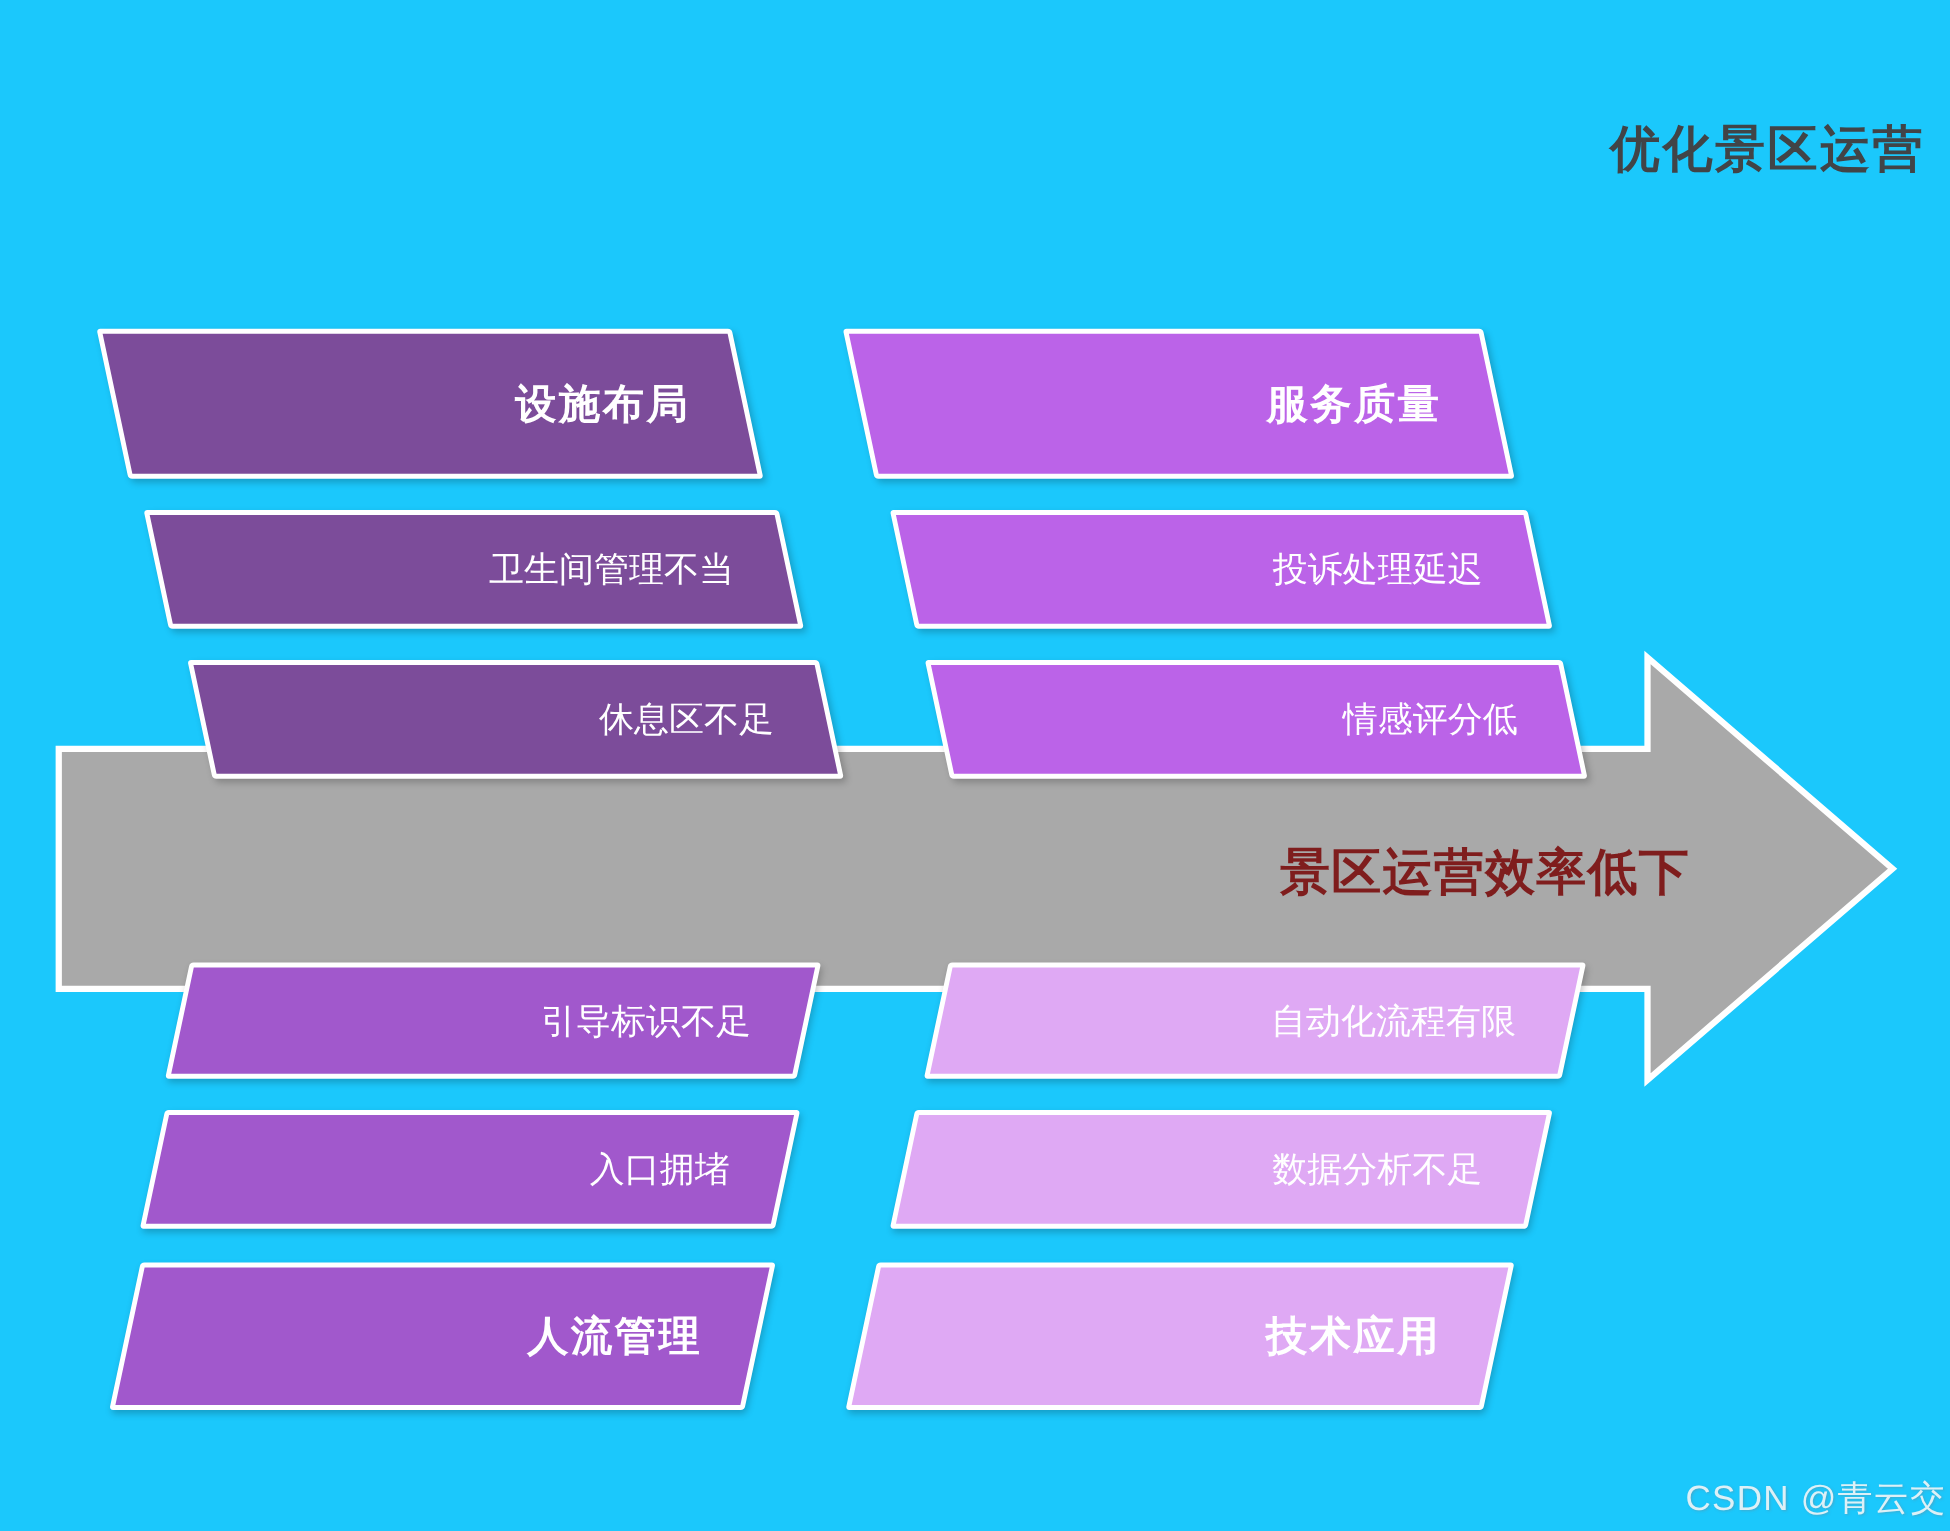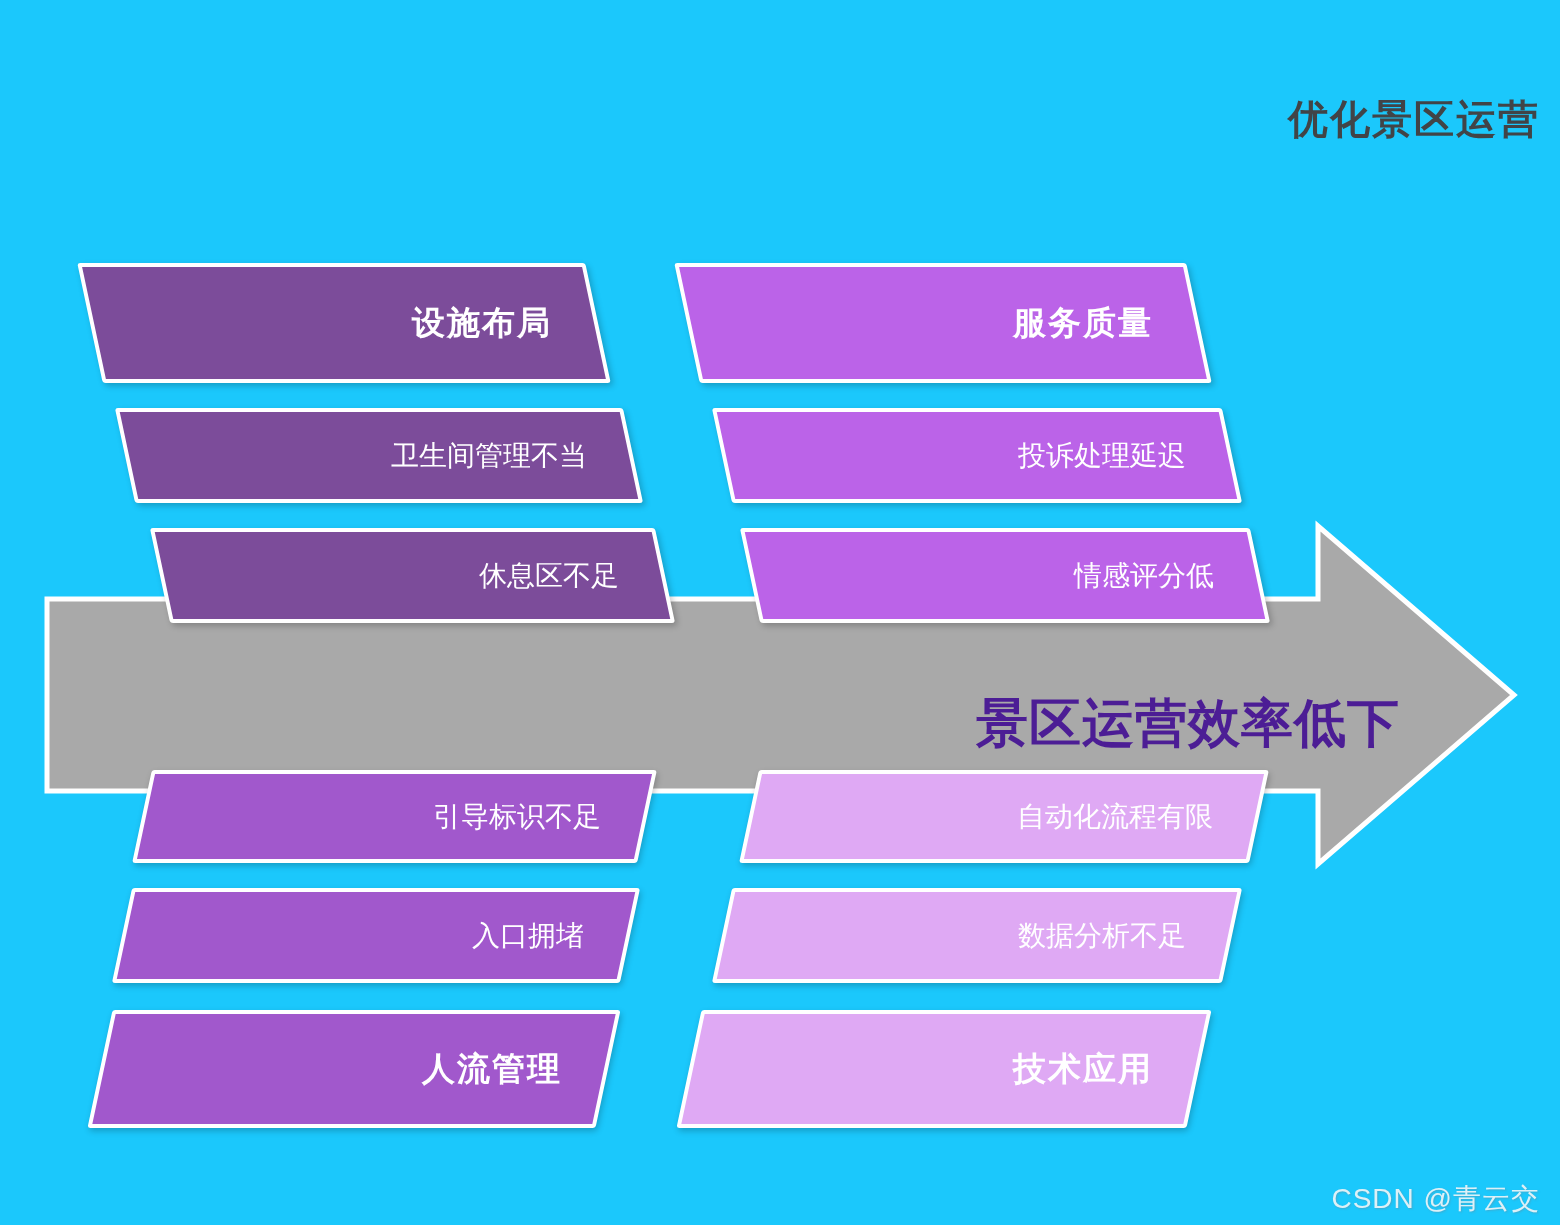--- a/index.html
+++ b/index.html
@@ -15,24 +15,24 @@
     font-size:40px; font-weight:bold; letter-spacing:2px;
     color: var(--title-text, #414447);
   }
   .arrow-svg { position:absolute; left:0; top:0; z-index:1; }
   .arrow-svg polygon {
     fill: var(--arrow, #A9A9A9);
     stroke:#ffffff; stroke-width:5; stroke-linejoin:miter;
   }
   .effect-label {
     position:absolute; z-index:3;
-    left:938px; top:689px; width:500px;
+    left:938px; top:670px; width:500px;
     text-align:center;
-    font-size:52px; font-weight:bold; letter-spacing:1px;
-    color:#4c1d95;
+    font-size:40px; font-weight:bold; letter-spacing:1px;
+    color:#7f1d1d;
   }
   .bone {
     position:absolute; z-index:2;
     box-sizing:border-box;
     border:4px solid #ffffff; border-radius:3px;
     display:flex; align-items:center; justify-content:flex-end;
     box-shadow:2px 3px 6px rgba(0,0,0,0.22);
   }
   .bone.skew-top { transform: skewX(12deg); }
   .bone.skew-top .label { transform: skewX(-12deg); }
@@ -41,21 +41,21 @@
   .bone .label {
     color:#ffffff; padding-right:42px; white-space:nowrap;
     font-size:28px;
   }
   .bone.header .label { font-size:33px; font-weight:bold; letter-spacing:2px; }
   .bg-tl { background: var(--branch-top-left, #7C4C9A); }
   .bg-tr { background: var(--branch-top-right, #BB63E8); }
   .bg-bl { background: var(--branch-bottom-left, #A158CC); }
   .bg-br { background: var(--branch-bottom-right, #DFA9F4); }
   .watermark {
-    position:absolute; top:1180px; right:20px; z-index:4;
+    position:absolute; top:1180px; right:3px; z-index:4;
     font-size:28px;
     color:rgba(236,245,249,0.92);
     text-shadow:1px 1px 2px rgba(110,135,150,0.45);
     letter-spacing:1px;
   }
   
   #bone-l1 { left:90px;  top:263px;  width:508px; height:120px; }
   #bone-l2 { left:125px; top:408px;  width:508px; height:95px;  }
   #bone-l3 { left:160px; top:528px;  width:505px; height:95px;  }
   #bone-r1 { left:687px; top:263px;  width:512px; height:120px; }

